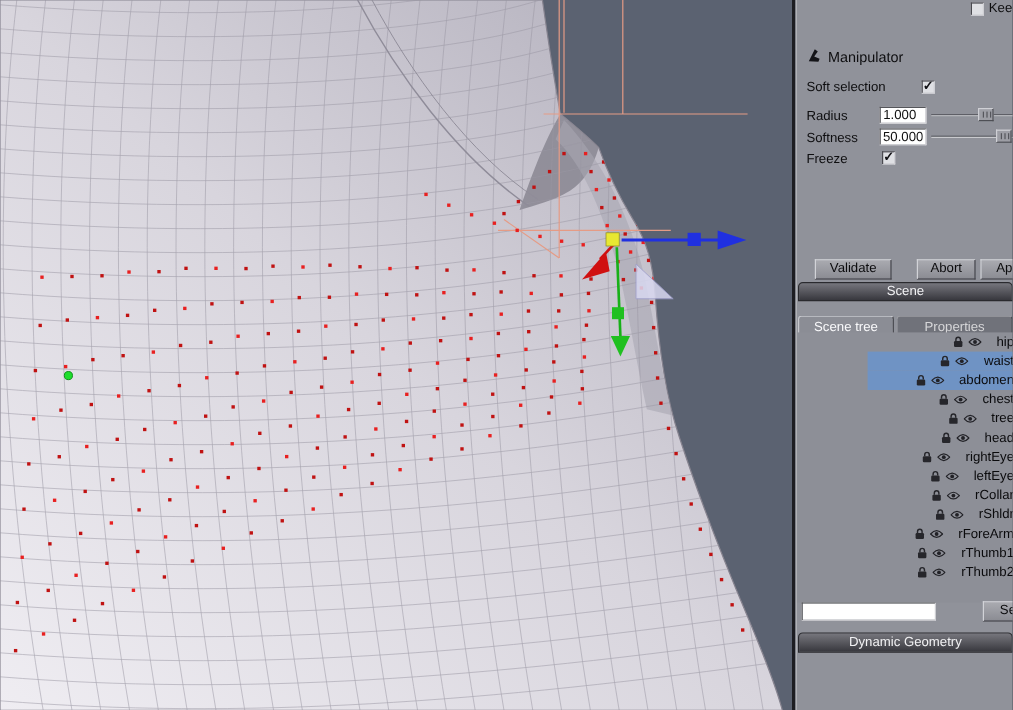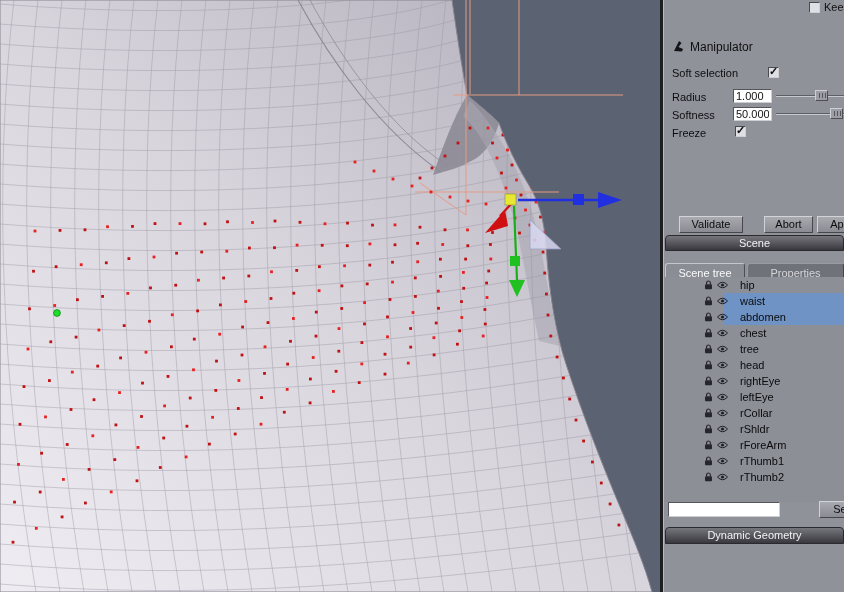--- a/index.html
+++ b/index.html
@@ -41,21 +41,21 @@
   .section-bar{position:absolute;left:1px;width:179px;height:16px;
       background:linear-gradient(#76767d,#38383e);border:1px solid #2a2a2e;
       border-radius:4px 4px 0 0;color:#f2f2f4;text-align:center;line-height:14px;font-size:11px;}
 
   .tab{position:absolute;top:263px;height:19px;text-align:center;line-height:18px;font-size:11px;
       border:1px solid;border-radius:3px 3px 0 0;}
   .tab.active{background:#8b8d95;color:#fafafc;border-color:#c6c7cc #4e4f55 #8b8d95 #c6c7cc;}
   .tab.inactive{background:#70727a;color:#d6d6d8;border-color:#9a9ba1 #45464c #45464c #9a9ba1;}
 
   .tree{position:absolute;top:277px;left:0;width:181px;height:225px;overflow:hidden;background:#8d8f97;}
-  .tree-row{position:relative;height:16px;display:flex;align-items:center;padding-left:38px;}
+  .tree-row{position:relative;height:16px;display:flex;align-items:center;padding-left:38px;justify-content:flex-end;}
   .tree-row.sel{background-image:linear-gradient(var(--selection-blue,#6f93c4),var(--selection-blue,#6f93c4));
       background-repeat:no-repeat;background-position:59px 0;background-size:calc(100% - 59px) 100%;}
   .ticon{width:12px;display:inline-flex;justify-content:center;margin-right:2px;}
   .trow-label{margin-left:10px;color:#0a0a0c;}
 
   .filter-input{position:absolute;top:502px;left:4px;width:112px;height:15px;background:#fff;
       border:1px solid;border-color:#54555a #cdced2 #cdced2 #54555a;
       font:11px "Liberation Sans",sans-serif;padding:0 2px;}
   .select-btn{top:501px;left:119px;width:59px;margin-left:36px;}
 </style>

